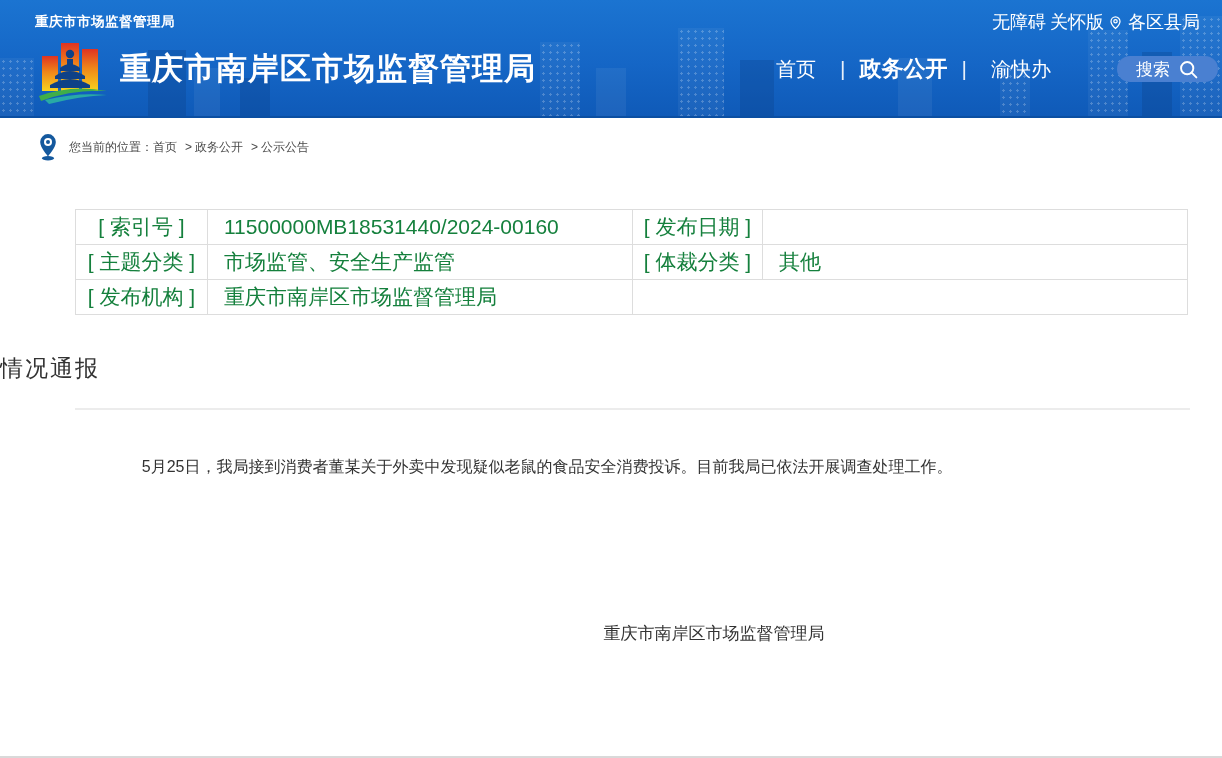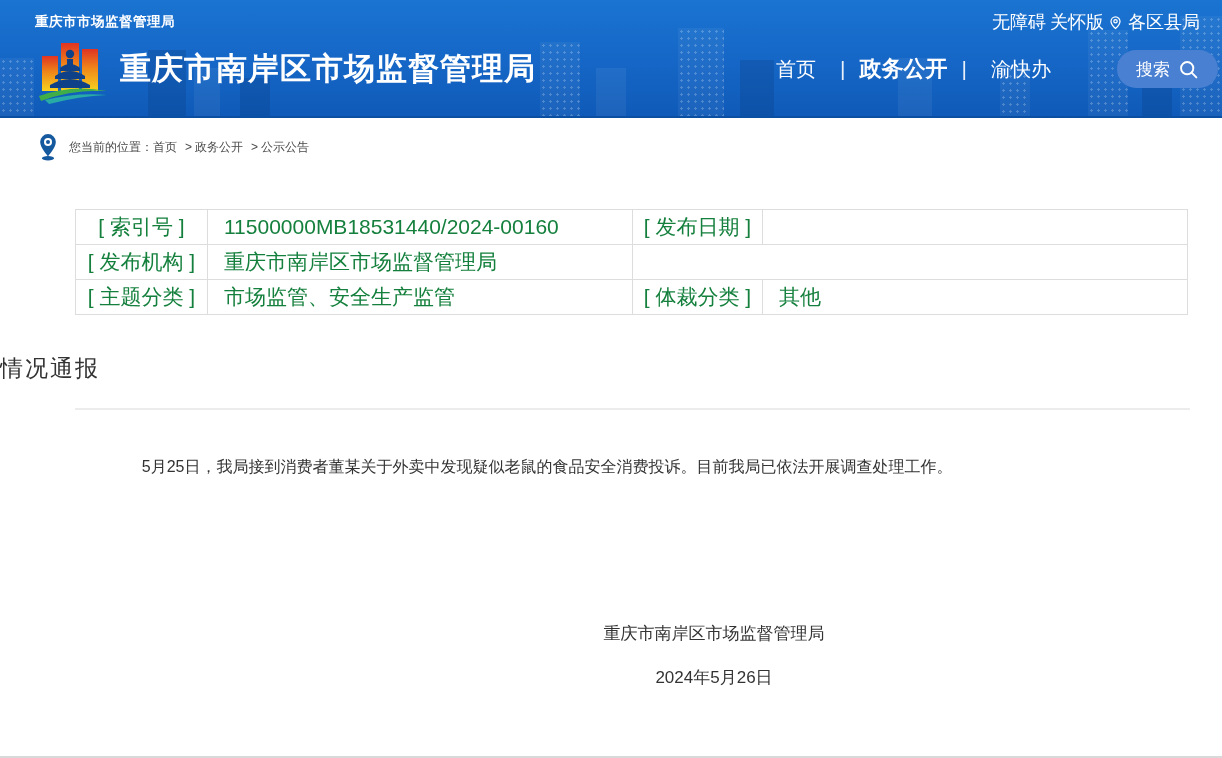--- a/index.html
+++ b/index.html
@@ -33,21 +33,21 @@
   .banner {
     position:relative; z-index:2; display:flex; align-items:center;
     height:86px; padding-left:36px;
   }
   .site-title { font-size:31px; font-weight:bold; letter-spacing:1px; margin-left:10px; white-space:nowrap; }
   .main-nav { display:flex; align-items:center; margin-left:auto; }
   .nav-item { font-size:20px; padding:0 24px; cursor:pointer; white-space:nowrap; }
   .nav-item.active { font-size:22px; font-weight:bold; padding:0 14px; }
   .nav-sep { font-size:21px; color:rgba(255,255,255,0.9); font-weight:300; }
   .search-btn {
-    margin-left:42px; margin-right:4px; width:101px; height:38px; border:none;
+    margin-left:42px; margin-right:4px; width:101px; height:26px; border:none;
     border-radius:19px; background:#4a80d1; color:#fff; font-size:17px;
     display:flex; align-items:center; justify-content:center; gap:8px; cursor:pointer;
     font-family:inherit;
   }
 
   
   .breadcrumb-bar { height:58px; display:flex; align-items:center; padding-left:38px; background:#fff; }
   .breadcrumb-text { margin-left:11px; font-size:12px; color:#4a4a4a; display:flex; align-items:center; }
   .crumb-item { cursor:pointer; }
   .crumb-sep { margin:0 3px 0 8px; color:#4a4a4a; }
@@ -178,36 +178,35 @@
         <col style="width:425px">
     </colgroup>
     <tbody>
       <tr>
         <td class="label">[ 索引号 ]</td>
         <td class="value">11500000MB18531440/2024-00160</td>
         <td class="label">[ 发布日期 ]</td>
         <td class="value"></td>
       </tr>
       <tr>
-        <td class="label">[ 发布机构 ]</td>
-        <td class="value">重庆市南岸区市场监督管理局</td>
-        <td class="value" colspan="2"></td>
-      </tr>
-      <tr>
         <td class="label">[ 主题分类 ]</td>
         <td class="value">市场监管、安全生产监管</td>
         <td class="label">[ 体裁分类 ]</td>
         <td class="value">其他</td>
       </tr>
+      <tr>
+        <td class="label">[ 发布机构 ]</td>
+        <td class="value">重庆市南岸区市场监督管理局</td>
+        <td class="value" colspan="2"></td>
+      </tr>
     </tbody>
   </table>
 
   <h2 class="article-title">情况通报</h2>
   <div class="divider"></div>
 
   <p class="article-body">5月25日，我局接到消费者董某关于外卖中发现疑似老鼠的食品安全消费投诉。目前我局已依法开展调查处理工作。</p>
 
   <div class="signature">
     <div>重庆市南岸区市场监督管理局</div>
-    <div class="signature-date">2024年5月26日</div>
   </div>
 
 </div>
 
 </body></html>

